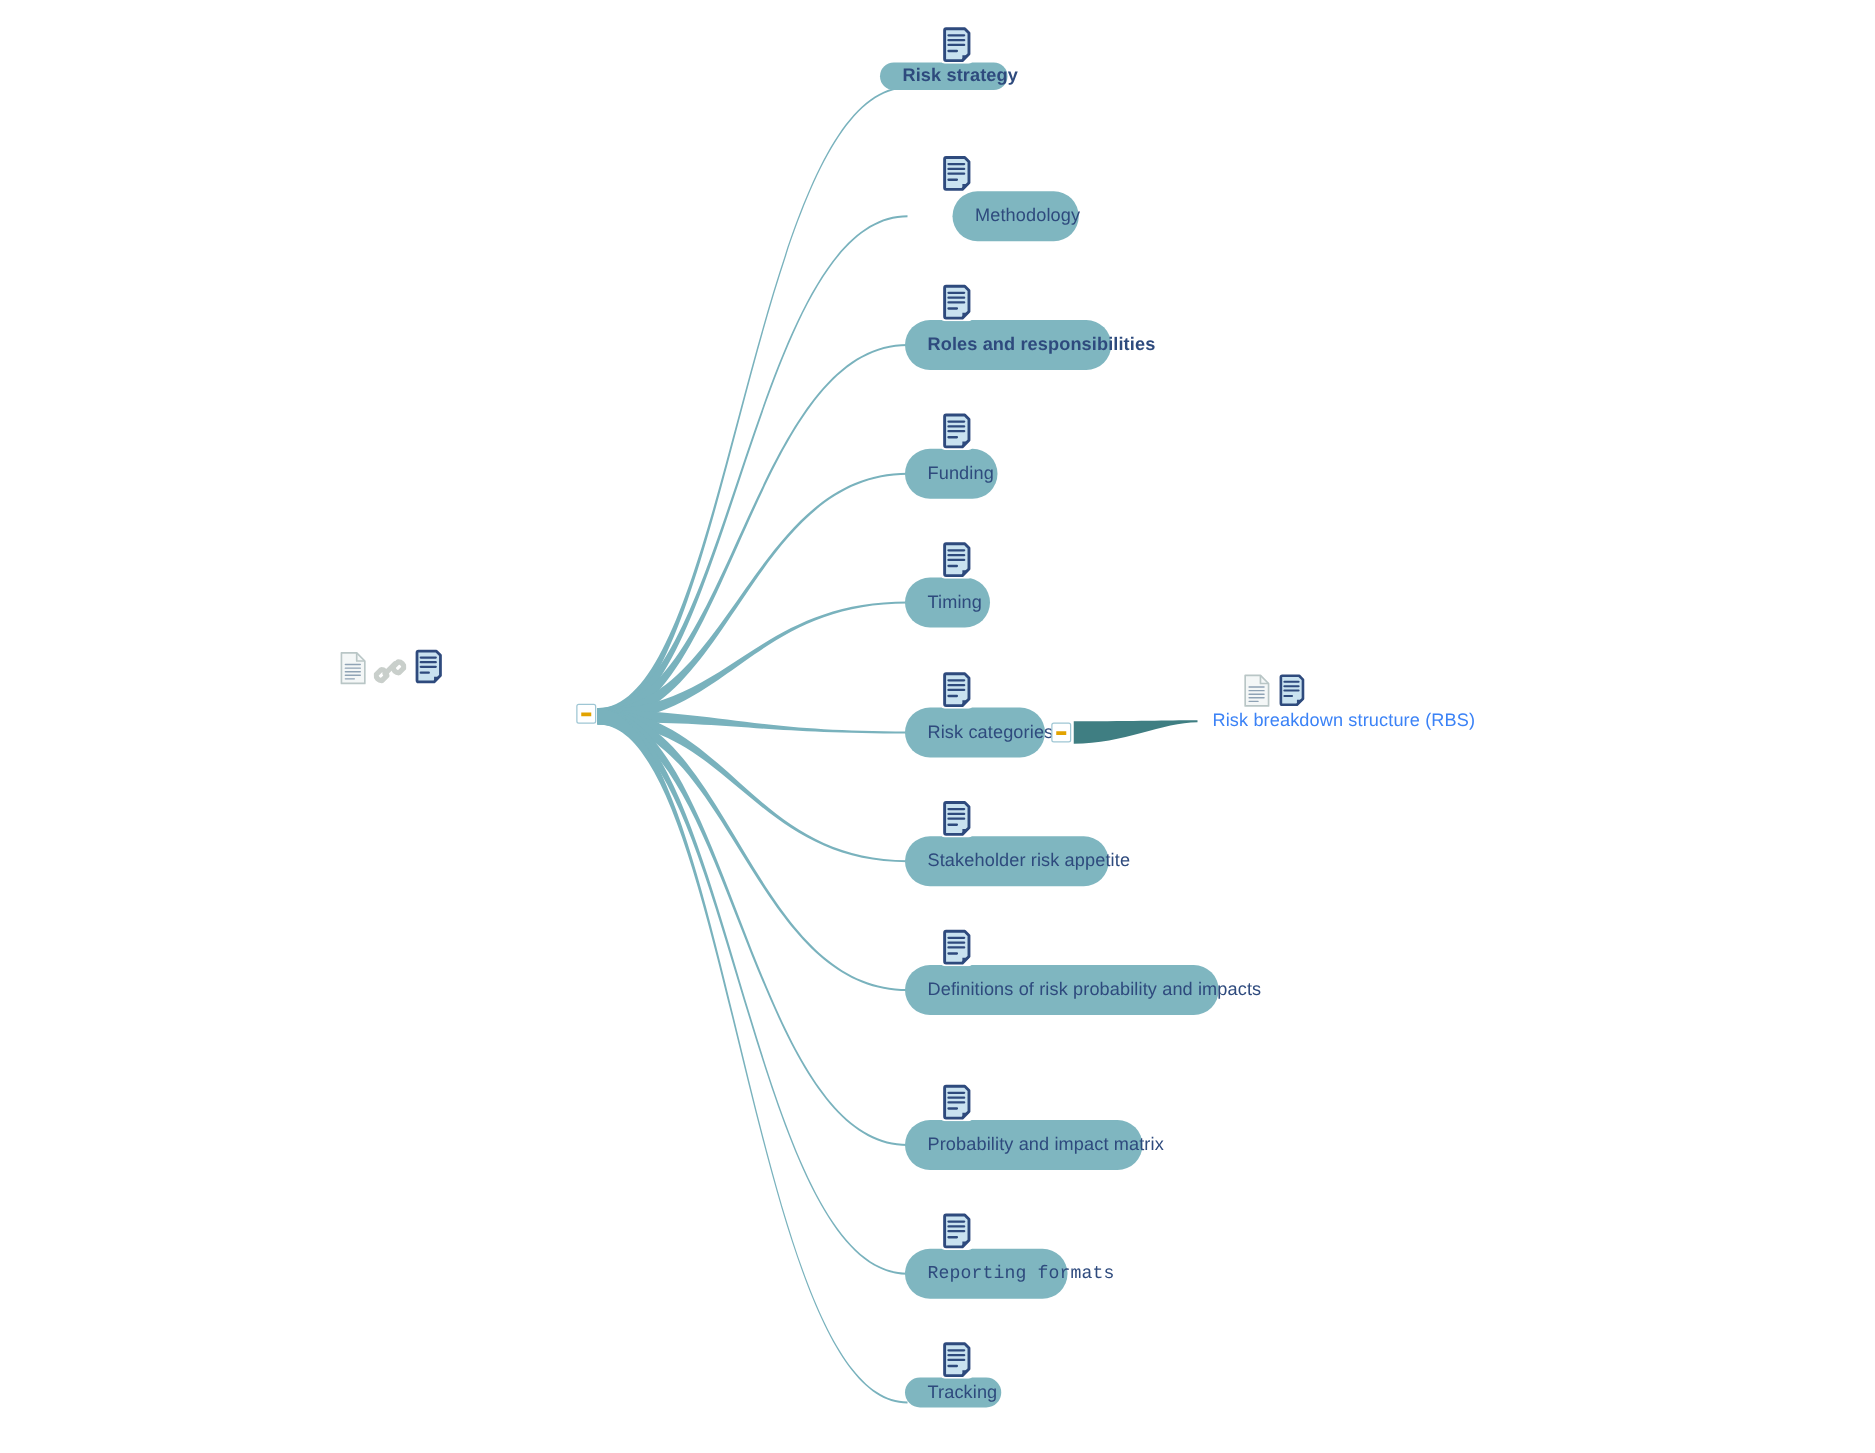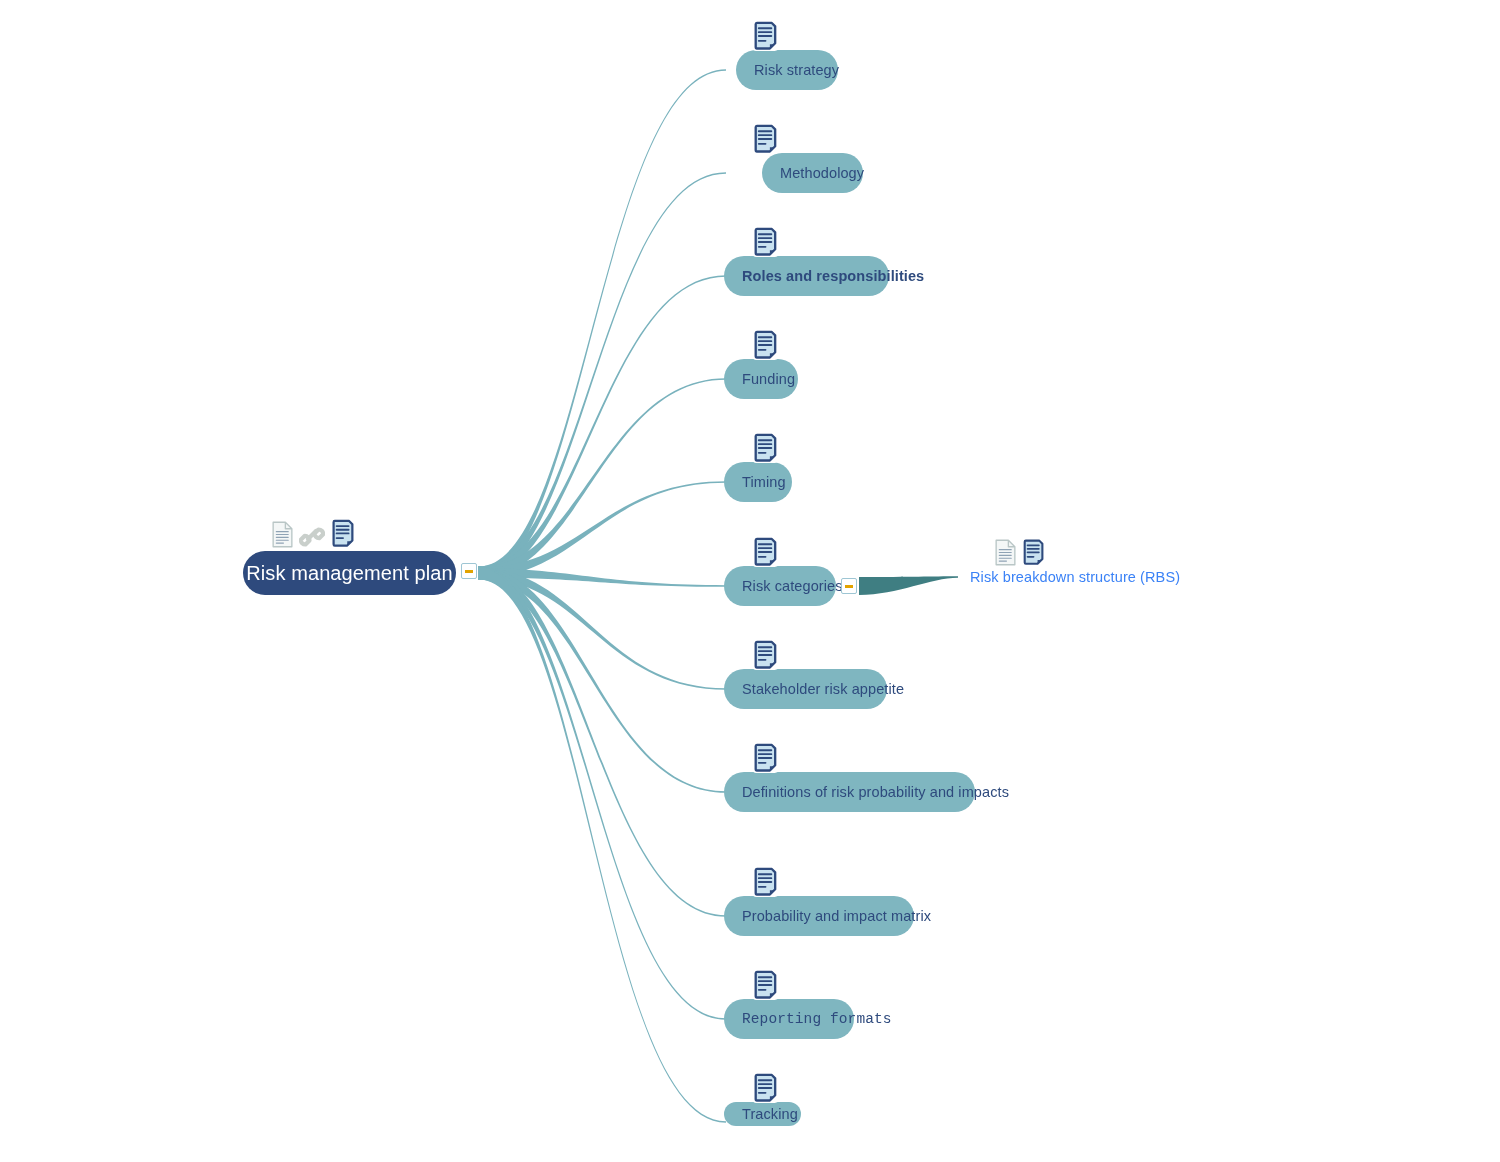--- a/index.html
+++ b/index.html
@@ -126,23 +126,20 @@
         <path d="M 478 567.459375 C 582.16 569.95265625, 602 585.2, 726 585.2 L 726 586.8 C 602 586.8, 582.16 576.04734375, 478 578.540625 Z" fill="#79b2bd"></path>
         <path d="M 478 567.1375 C 582.16 569.775625, 602 688.2, 726 688.2 L 726 689.8 C 602 689.8, 582.16 576.224375, 478 578.8625 Z" fill="#79b2bd"></path>
         <path d="M 478 566.815625 C 582.16 569.59859375, 602 791.2, 726 791.2 L 726 792.8 C 602 792.8, 582.16 576.40140625, 478 579.184375 Z" fill="#79b2bd"></path>
         <path d="M 478 566.428125 C 582.16 569.38546875, 602 915.2, 726 915.2 L 726 916.8 C 602 916.8, 582.16 576.61453125, 478 579.571875 Z" fill="#79b2bd"></path>
         <path d="M 478 566.4 C 582.16 569.37, 602 1018.2, 726 1018.2 L 726 1019.8 C 602 1019.8, 582.16 576.63, 478 579.6 Z" fill="#79b2bd"></path>
         <path d="M 478 566.4 C 582.16 569.37, 602 1121.2, 726 1121.2 L 726 1122.8 C 602 1122.8, 582.16 576.63, 478 579.6 Z" fill="#79b2bd"></path>
         <path d="M 859 577 C 913.45 577, 930.28 576.2, 958 576.2 L 958 577.8 C 930.28 577.8, 898.6 595, 859 595 Z" fill="#3f7e82"></path>
       </g>
   </svg>
 
-  <div class="root-node" id="root-node" style="left: 243px; top: 551px; width: 213px; height: 44px;">
-    <span class="root-label">Risk management plan</span>
-  </div>
   <div class="icon-row" id="root-icons" style="left: 272px; top: 518px;">
       <svg class="icon" width="21" height="27" viewBox="0 0 22 28">
     <path d="M1.2 1.2 H14 L20.8 8 V26.8 H1.2 Z" fill="#f4f7f7" stroke="#b9c6c6" stroke-width="1.4" stroke-linejoin="round"></path>
     <path d="M14 1.2 V8 H20.8" fill="none" stroke="#b9c6c6" stroke-width="1.4" stroke-linejoin="round"></path>
     <g stroke="#8fa3b5" stroke-width="1.2" stroke-linecap="round">
       <line x1="4.5" y1="11" x2="17" y2="11"></line>
       <line x1="4.5" y1="14" x2="17" y2="14"></line>
       <line x1="4.5" y1="17" x2="17" y2="17"></line>
       <line x1="4.5" y1="20" x2="17" y2="20"></line>
       <line x1="4.5" y1="23" x2="12" y2="23"></line>
@@ -163,21 +160,21 @@
       <line x1="6" y1="8.5" x2="19" y2="8.5"></line>
       <line x1="6" y1="12.5" x2="19" y2="12.5"></line>
       <line x1="6" y1="16.5" x2="19" y2="16.5"></line>
       <line x1="6" y1="21.5" x2="13" y2="21.5"></line>
     </g>
   </svg>
     </div>
   <div class="expander" id="root-expander" style="left: 461px; top: 563px;"></div>
 
   <div id="child-nodes">
-      <div class="node" style="left: 736px; top: 50px; width: 102px; height: 40px;">
+      <div class="node" style="left: 704px; top: 50px; width: 102px; height: 22px; font-weight: bold;">
         <span class="node-label">Risk strategy</span>
       </div>
       <div class="icon-row" style="left: 753px; top: 20px;">
         <svg class="icon" width="27" height="31" viewBox="0 0 28 32">
     <path d="M3 1.5 H21 L25 5.5 V28 Q25 30.5 22.5 30.5 H3 Q1 30.5 1 28 V4 Q1 1.5 3 1.5 Z" fill="#ffffff" stroke="#ffffff" stroke-width="3"></path>
     <path d="M4 3 H19.5 L23 6.5 V24 L17.5 29.5 H4 Q2.8 29.5 2.8 28 V4.4 Q2.8 3 4 3 Z" fill="#c9e2f0" stroke="#2e4a7d" stroke-width="2.4" stroke-linejoin="round"></path>
     <path d="M17.5 29.5 V25 H23 Z" fill="#2e4a7d"></path>
     <g stroke="#2e4a7d" stroke-width="1.9" stroke-linecap="round">
       <line x1="6" y1="8.5" x2="19" y2="8.5"></line>
       <line x1="6" y1="12.5" x2="19" y2="12.5"></line>

